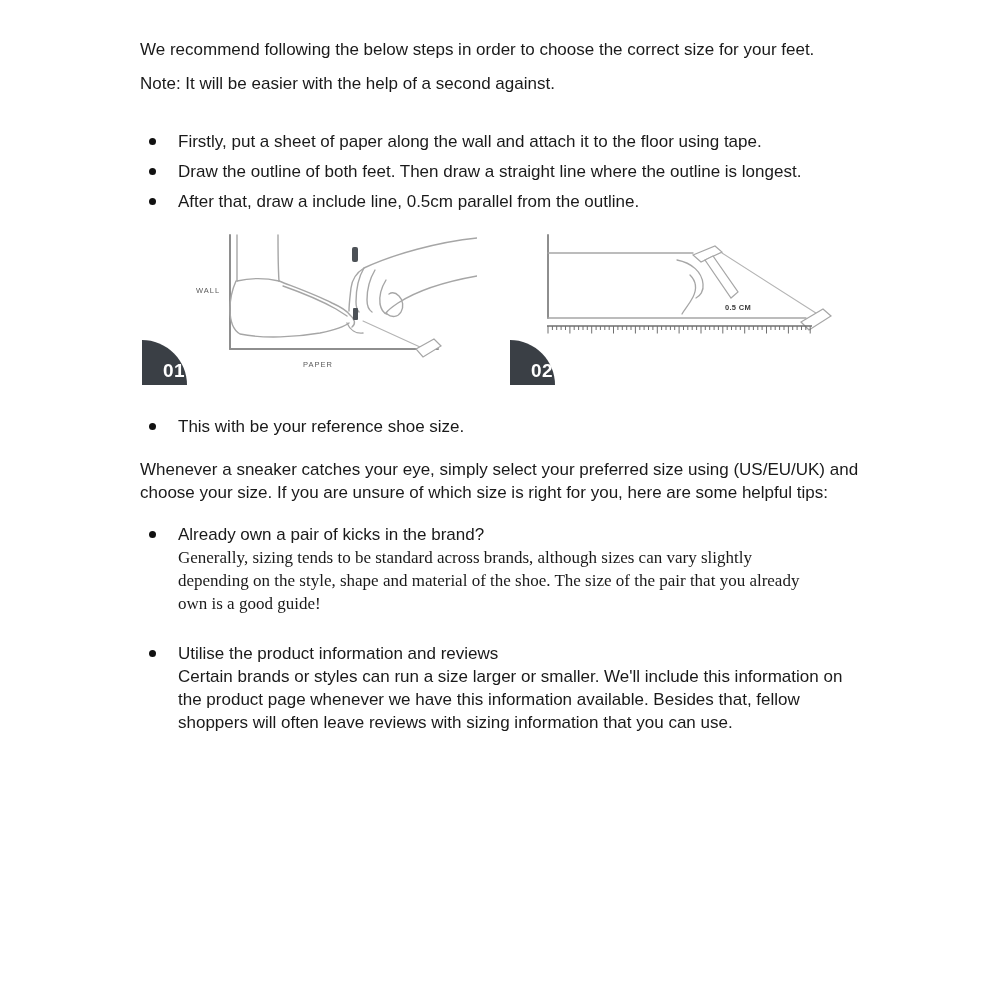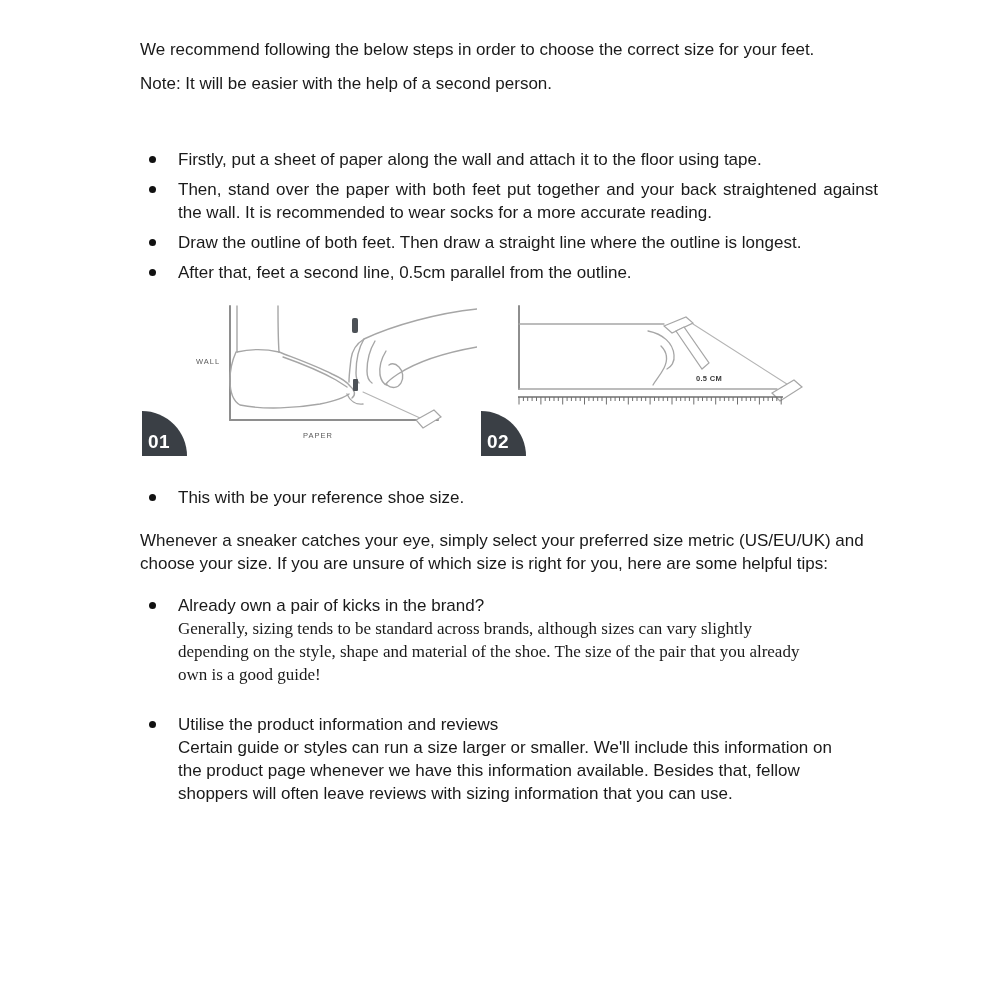--- a/index.html
+++ b/index.html
@@ -13,61 +13,60 @@
   .note{font-size:17px;line-height:24px;margin:0;}
   ul.blist{list-style:none;margin:0;padding:0;}
   ul.blist li{
     position:relative;padding-left:38px;font-size:17px;line-height:23px;
     margin-bottom:7px;max-width:700px;
   }
   ul.blist li::before{
     content:"";position:absolute;left:9px;top:8px;width:7px;height:7px;
     border-radius:50%;background:#111;
   }
-  ul.steps{margin-top:52px;}
+  ul.steps{margin-top:34px;}
   li.justify{text-align:justify;max-width:668px;}
   li.narrow{max-width:668px;}
   ul.steps2{margin-top:27px;}
   li.narrow2{max-width:655px;}
   .para{font-size:17px;line-height:23px;max-width:730px;margin:20px 0 0 0;}
   ul.tips{margin-top:19px;}
   ul.tips li{margin-bottom:27px;}
   .tip-title,.tip-body{display:block;}
   .tip-body.w1{max-width:645px;font-family:Liberation Serif, serif;}
   .tip-body.w2{max-width:676px;}
   
-  .figures{display:flex;gap:4px;margin:17px 0 0 2px;height:158px;}
+  .figures{display:flex;gap:33px;margin:17px 0 0 2px;height:158px;}
   .fig{position:relative;margin:0;padding:0;}
   .fig svg{display:block;}
   .badge{
     position:absolute;left:0;bottom:3px;width:45px;height:45px;
     background:#3a3f45;border-top-right-radius:100% 100%;
     display:flex;align-items:flex-end;
   }
   .badge span{
     color:#ffffff;font-weight:700;font-size:19px;line-height:1;
-    padding:0 0 5px 6px;letter-spacing:0.5px;
+    padding:0 0 5px 21px;letter-spacing:0.5px;
   }
   .figtext{fill:#5a5a5a;font-size:7.5px;letter-spacing:1px;}
   .figtext-b{fill:#3a3a3a;font-size:7.5px;font-weight:bold;letter-spacing:0.3px;}
 </style>
 </head>
 <body>
 
 <div class="canvas">
   <div class="content">
 
     <p class="intro">We recommend following the below steps in order to choose the correct size for your feet.</p>
-    <p class="note">Note: It will be easier with the help of a second person.</p>
+    <p class="note">Note: It will be easier with the help of a second against.</p>
 
     <ul class="blist steps">
       <li><span>Firstly, put a sheet of paper along the wall and attach it to the floor using tape.</span></li>
-      <li class="justify"><span>Then, stand over the paper with both feet put together and your back straightened against the wall. It is recommended to wear socks for a more accurate reading.</span></li>
       <li class="narrow"><span>Draw the outline of both feet. Then draw a straight line where the outline is longest.</span></li>
-      <li><span>After that, feet a second line, 0.5cm parallel from the outline.</span></li>
+      <li><span>After that, draw a include line, 0.5cm parallel from the outline.</span></li>
     </ul>
 
     <div class="figures">
 
       <figure class="fig">
         <svg width="335" height="158" viewBox="0 0 335 158">
           <g fill="none" stroke="#8e8e8e" stroke-width="2" stroke-linecap="round">
             <path d="M88 5 V119"></path>
             <path d="M88 119 H296"></path>
           </g>
@@ -131,27 +130,27 @@
           <span>02</span>
         </div>
       </figure>
 
     </div>
 
     <ul class="blist steps2">
       <li><span>This with be your reference shoe size.</span></li>
     </ul>
 
-    <p class="para">Whenever a sneaker catches your eye, simply select your preferred size metric (US/EU/UK) and choose your size. If you are unsure of which size is right for you, here are some helpful tips:</p>
+    <p class="para">Whenever a sneaker catches your eye, simply select your preferred size using (US/EU/UK) and choose your size. If you are unsure of which size is right for you, here are some helpful tips:</p>
 
     <ul class="blist tips">
       <li>
         <span class="tip-title">Already own a pair of kicks in the brand?</span>
         <span class="tip-body w1">Generally, sizing tends to be standard across brands, although sizes can vary slightly depending on the style, shape and material of the shoe. The size of the pair that you already own is a good guide!</span>
       </li>
       <li>
         <span class="tip-title">Utilise the product information and reviews</span>
-        <span class="tip-body w2">Certain guide or styles can run a size larger or smaller. We'll include this information on the product page whenever we have this information available. Besides that, fellow shoppers will often leave reviews with sizing information that you can use.</span>
+        <span class="tip-body w2">Certain brands or styles can run a size larger or smaller. We'll include this information on the product page whenever we have this information available. Besides that, fellow shoppers will often leave reviews with sizing information that you can use.</span>
       </li>
     </ul>
 
   </div>
 </div>
 
 </body></html>

